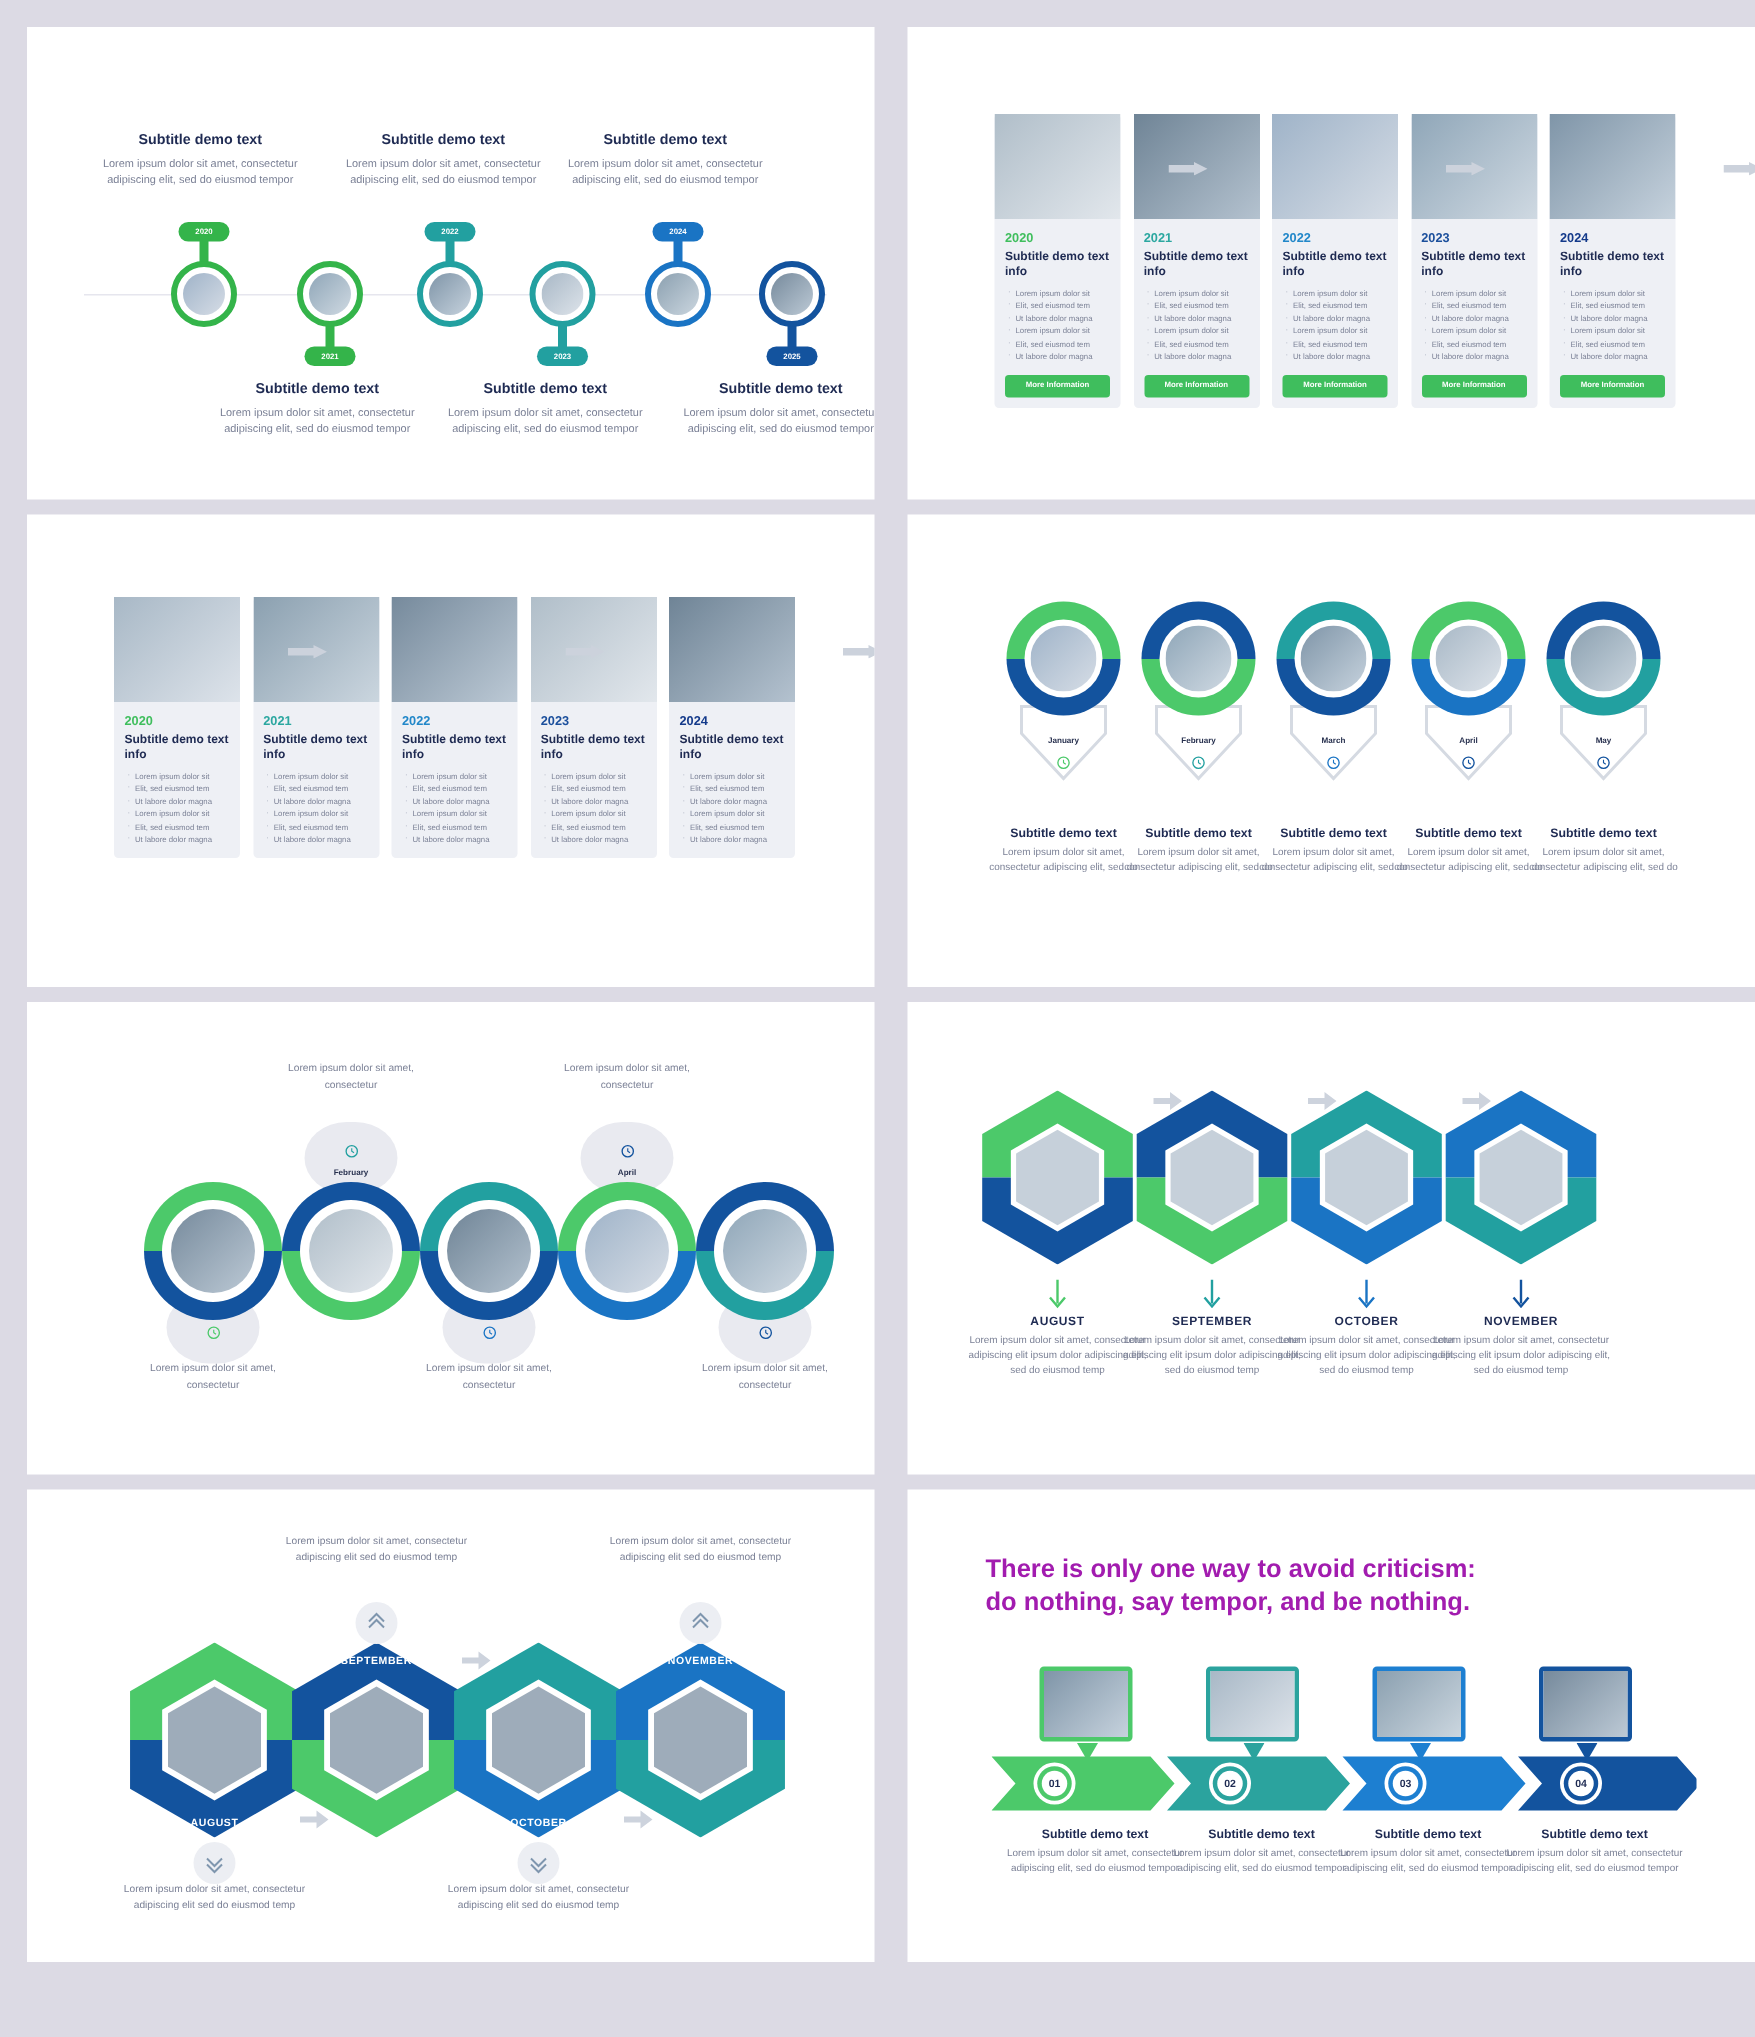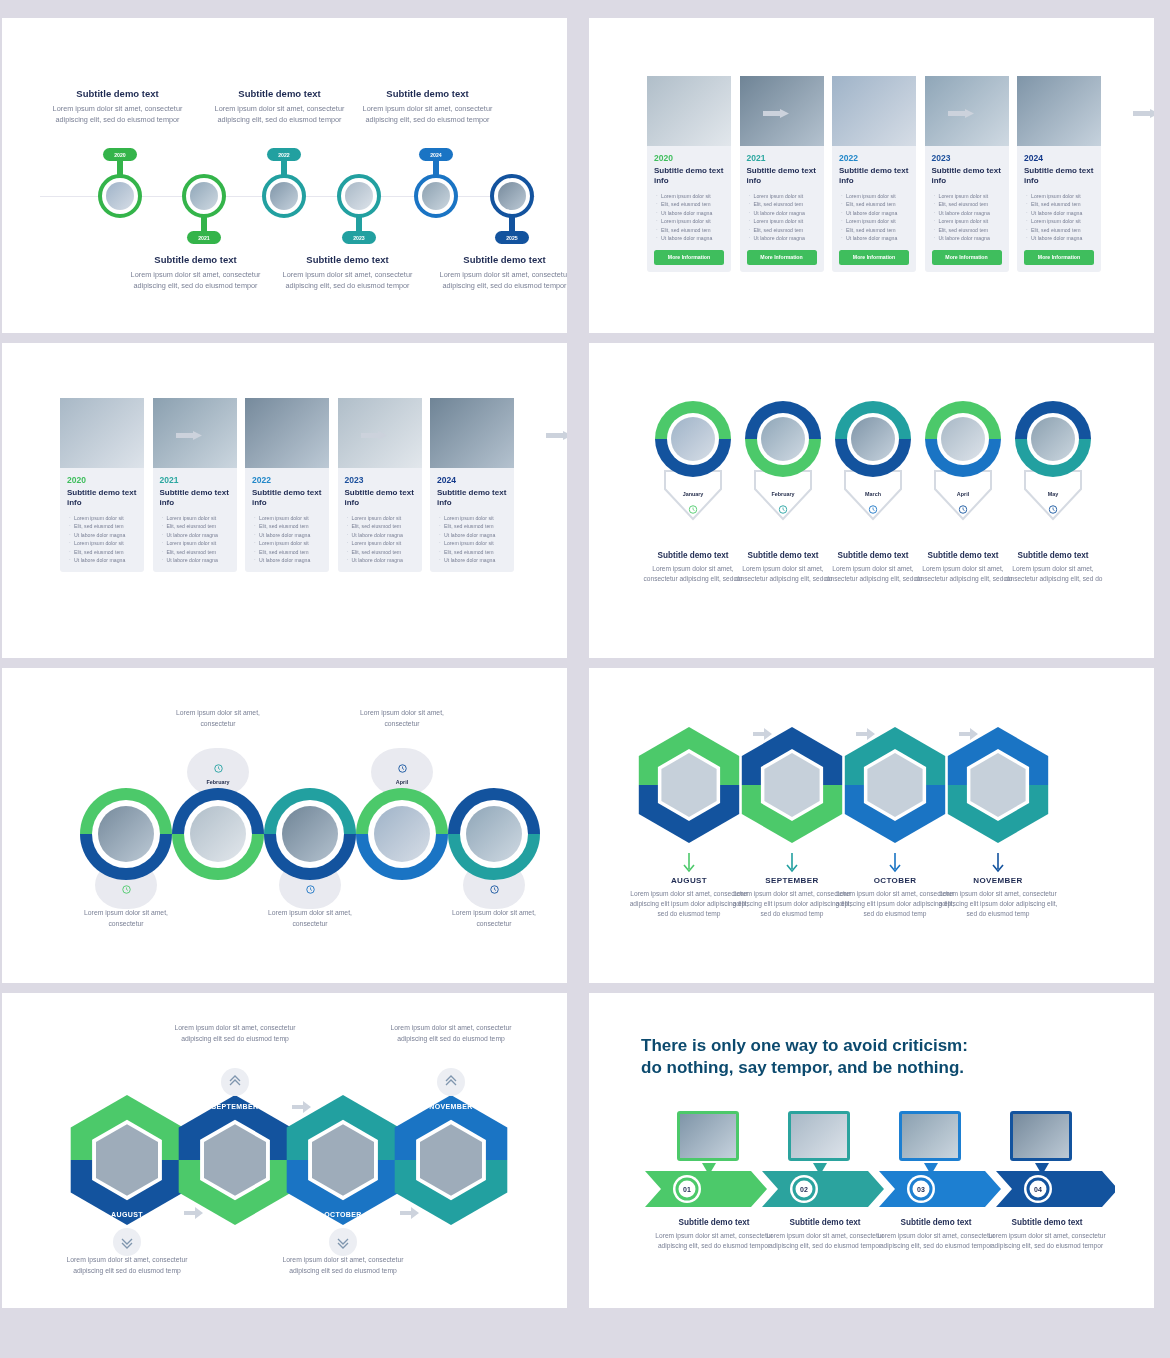--- a/index.html
+++ b/index.html
@@ -7,21 +7,21 @@
     width:1170px; height:1358px;
     background:#dcdae4;
     font-family:"Liberation Sans", sans-serif;
     overflow:hidden;
   }
   .grid {
     display:grid;
     grid-template-columns:565px 565px;
     grid-template-rows:315px 315px 315px 315px;
     column-gap:22px; row-gap:10px;
-    padding:18px 2px;
+    padding:18px 18px;
   }
   .slide {
     background:#ffffff;
     position:relative;
     overflow:hidden;
   }
   
   .sub-title { font-size:9.5px; font-weight:bold; color:#1e2a52; }
   .sub-body { font-size:7.3px; color:#7b8196; line-height:1.55; }
 
@@ -99,21 +99,21 @@
   .hex-txt { position:absolute; width:120px; text-align:center; }
   .hex-month { font-size:8px; font-weight:bold; color:#1e2a52; letter-spacing:.4px; margin-bottom:4px; }
   .hex-body { font-size:6.6px; color:#7b8196; line-height:1.55; }
   .hex-label { font-size:7px; font-weight:bold; fill:#ffffff; letter-spacing:.4px; }
   .s7-txt { position:absolute; width:140px; text-align:center; }
   .s7-txt .sub-body { font-size:6.8px; }
   .s7-chip { position:absolute; width:28px; height:28px; background:#eceef3; border-radius:50%; }
 
   
   .quote { position:absolute; left:52px; top:42px; font-size:17px; font-weight:bold;
-           color:#0c4a6e; line-height:1.32; }
+           color:#a21caf; line-height:1.32; }
   .s8-thumb { position:absolute; width:62px; height:50px; border:3px solid #34b44a;
               border-radius:3px; overflow:hidden; }
   .s8-txt { position:absolute; width:120px; text-align:center; }
   .s8-txt .sub-title { font-size:8.2px; margin-bottom:4px; }
   .s8-txt .sub-body { font-size:6.6px; }
   .ph { position:absolute; inset:0; }
 </style>
 </head>
 <body>
 

